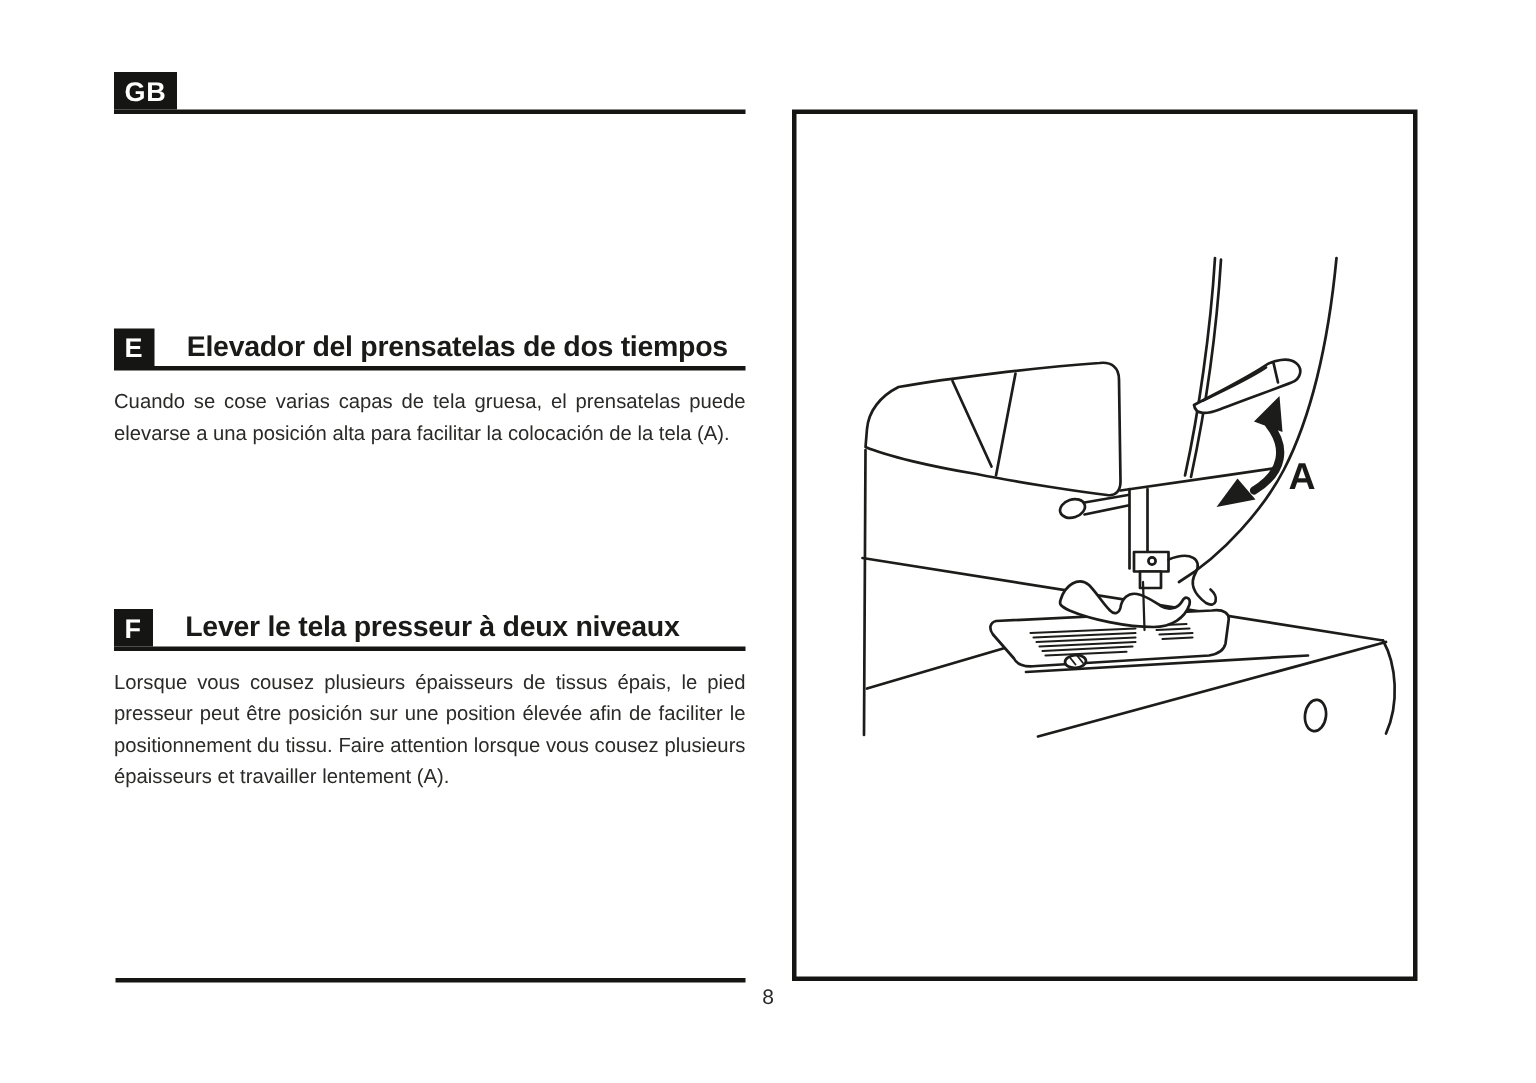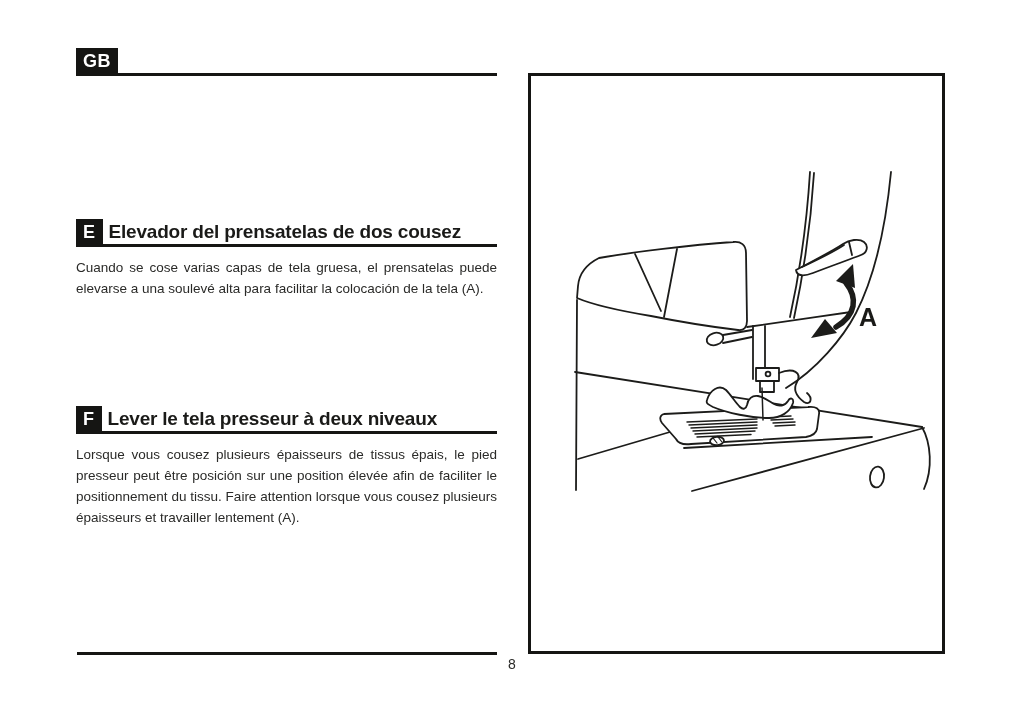--- a/index.html
+++ b/index.html
@@ -5,21 +5,21 @@
   html,body{margin:0;padding:0;background:#ffffff;}
   body{width:1024px;height:722px;position:relative;overflow:hidden;
        font-family:"Liberation Sans","DejaVu Sans",sans-serif;color:#262624;}
   .page{position:absolute;inset:0;background:#ffffff;}
 
   .section{position:absolute;left:76px;width:421px;}
   .sec-gb{top:48px;}
   .sec-e{top:219px;}
   .sec-f{top:406px;}
 
-  .header-row{display:flex;align-items:flex-end;gap:6px;
+  .header-row{display:flex;align-items:flex-end;gap:22px;
               border-bottom:3.5px solid #151513;padding-bottom:0;}
   .lang-badge{background:#151513;color:#ffffff;font-weight:bold;font-size:18px;
               line-height:1;padding:4px 7px 3px 7px;letter-spacing:0.5px;}
   .sec-title{font-weight:bold;font-size:19px;line-height:1;color:#1a1a18;
              letter-spacing:-0.2px;padding-bottom:3px;white-space:nowrap;}
   .body-text{margin:10px 0 0 0;text-align:justify;font-size:13.5px;
              line-height:21px;color:#2a2a28;}
 
   .figure-box{position:absolute;left:528px;top:73px;width:417px;height:581px;
               border:3px solid #151513;box-sizing:border-box;background:#ffffff;}
@@ -37,23 +37,23 @@
 
   <div class="section sec-gb">
     <div class="header-row">
       <span class="lang-badge">GB</span>
     </div>
   </div>
 
   <div class="section sec-e">
     <div class="header-row">
       <span class="lang-badge">E</span>
-      <span class="sec-title">Elevador del prensatelas de dos cousez</span>
+      <span class="sec-title">Elevador del prensatelas de dos tiempos</span>
     </div>
-    <p class="body-text">Cuando se cose varias capas de tela gruesa, el prensatelas puede elevarse a una soulevé alta para facilitar la colocación de la tela (A).</p>
+    <p class="body-text">Cuando se cose varias capas de tela gruesa, el prensatelas puede elevarse a una posición alta para facilitar la colocación de la tela (A).</p>
   </div>
 
   <div class="section sec-f">
     <div class="header-row">
       <span class="lang-badge">F</span>
       <span class="sec-title">Lever le tela presseur à deux niveaux</span>
     </div>
     <p class="body-text">Lorsque vous cousez plusieurs épaisseurs de tissus épais, le pied presseur peut être posición sur une position élevée afin de faciliter le positionnement du tissu. Faire attention lorsque vous cousez plusieurs épaisseurs et travailler lentement (A).</p>
   </div>
 

